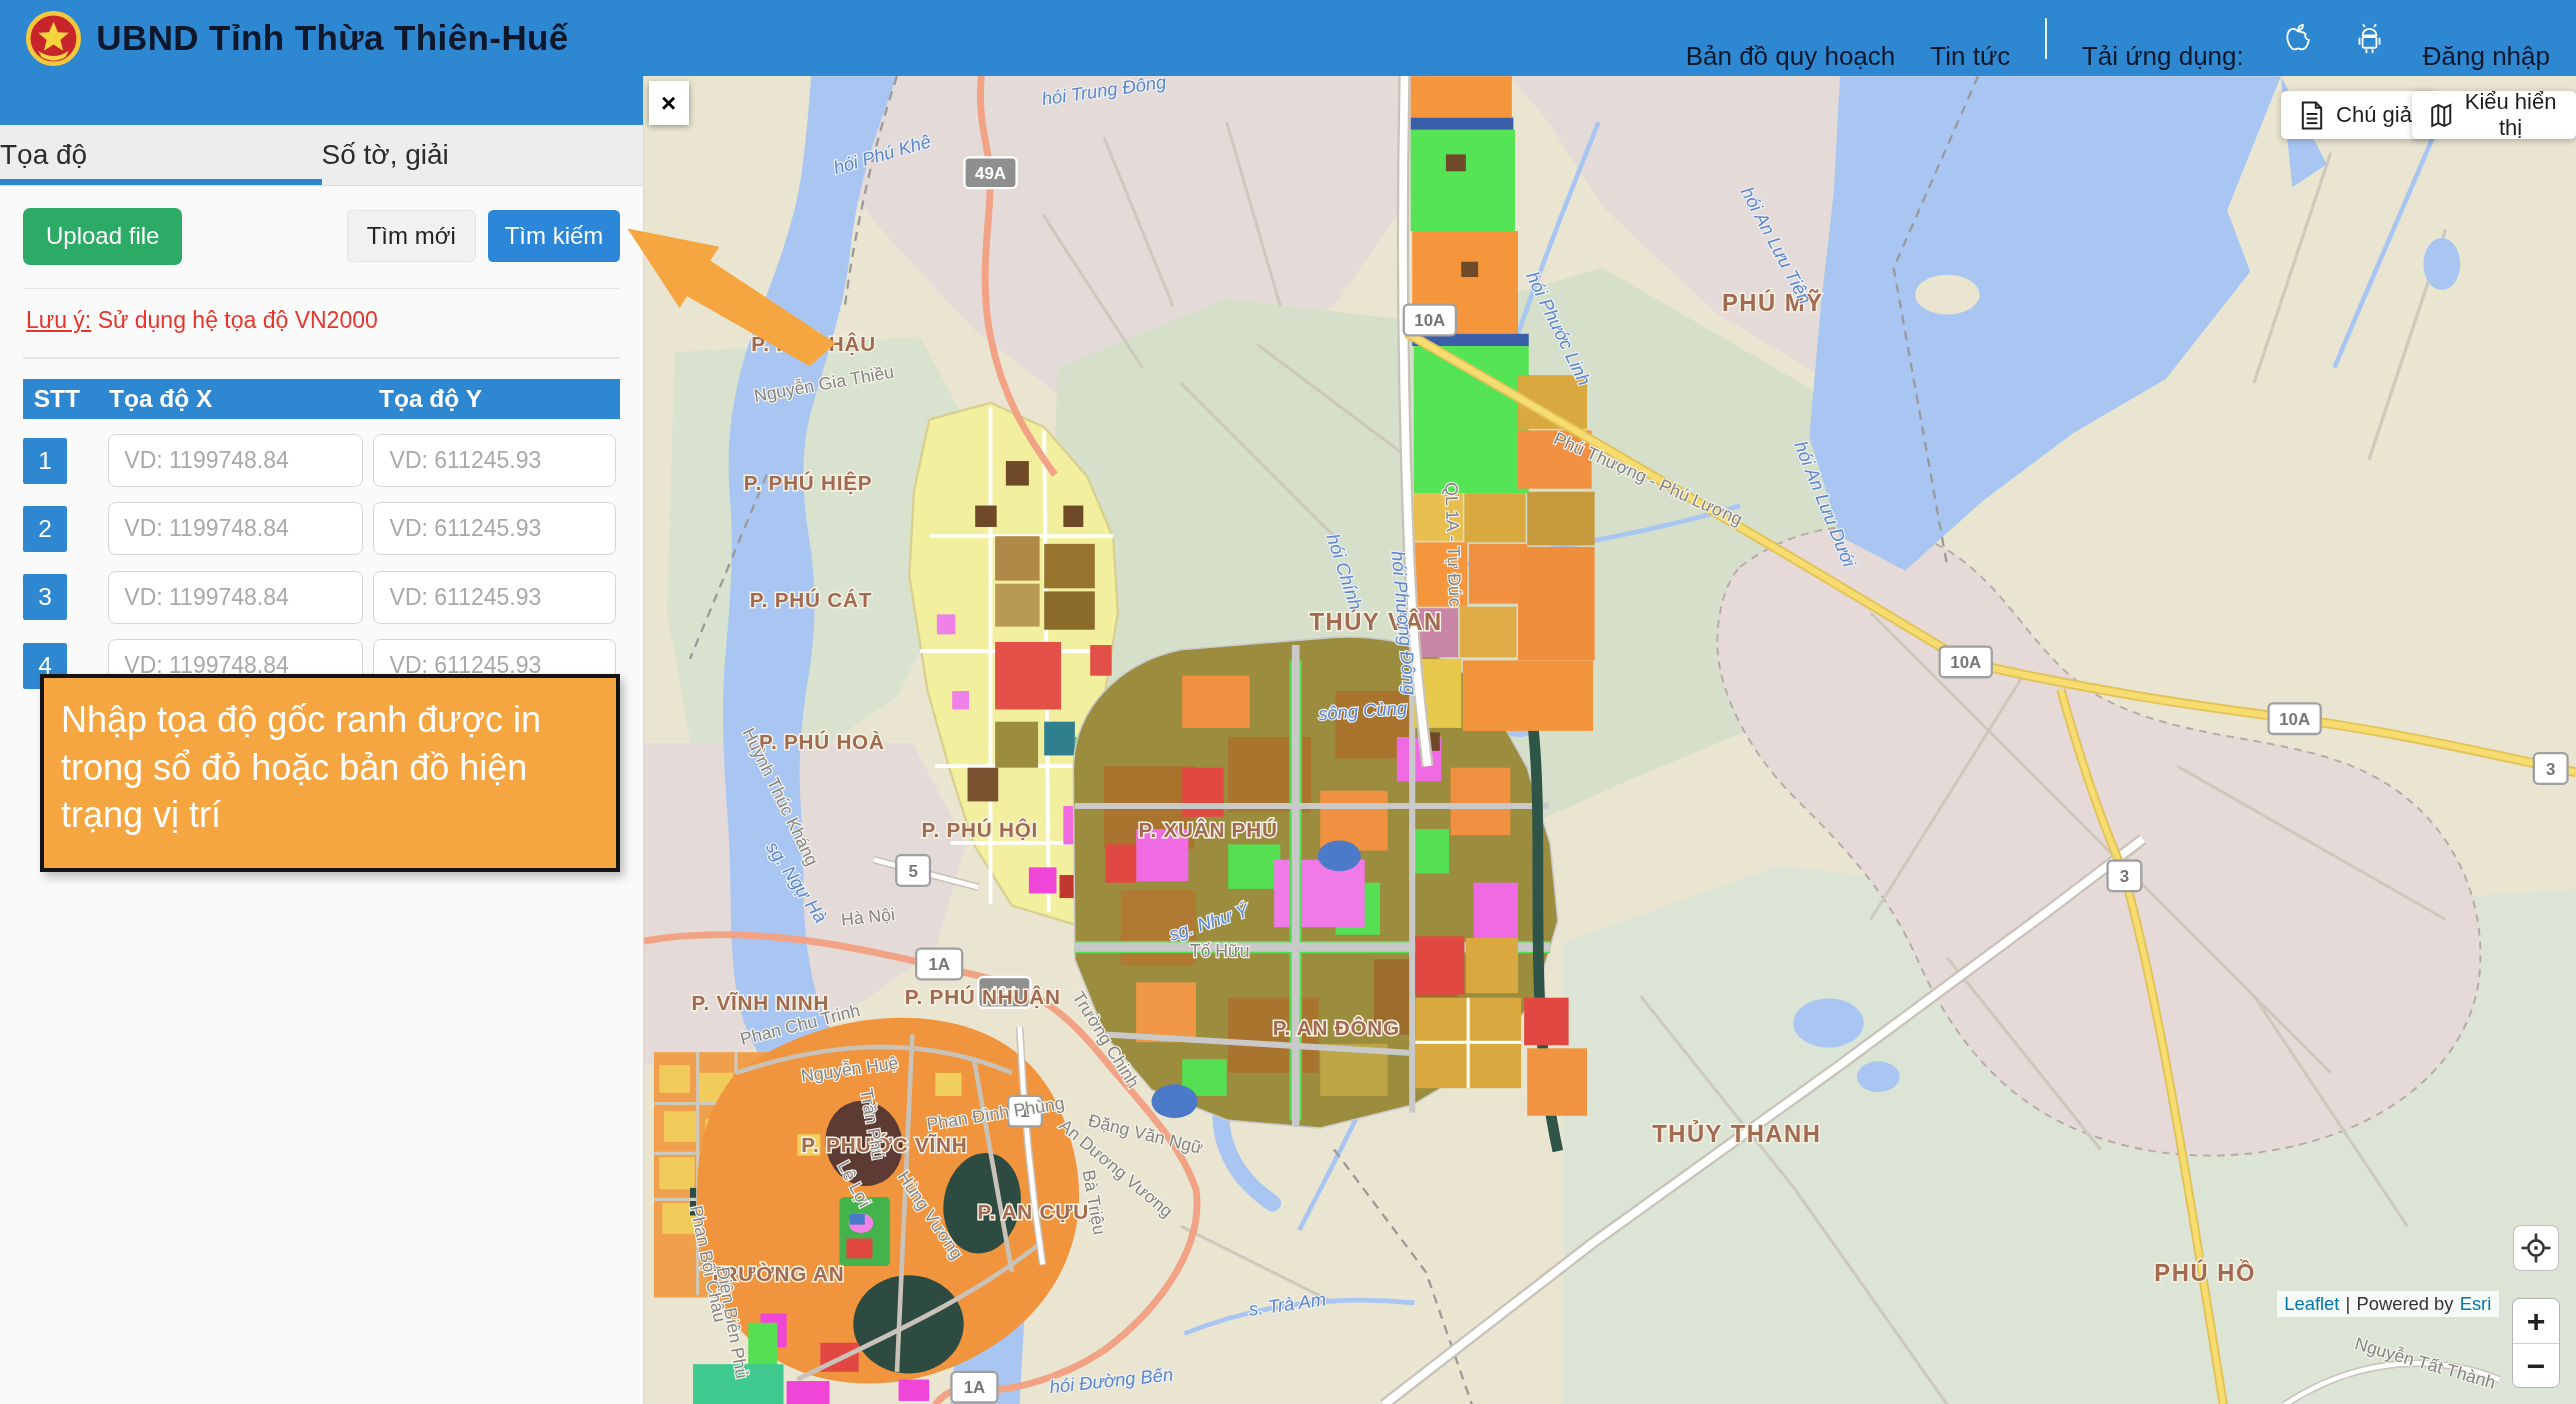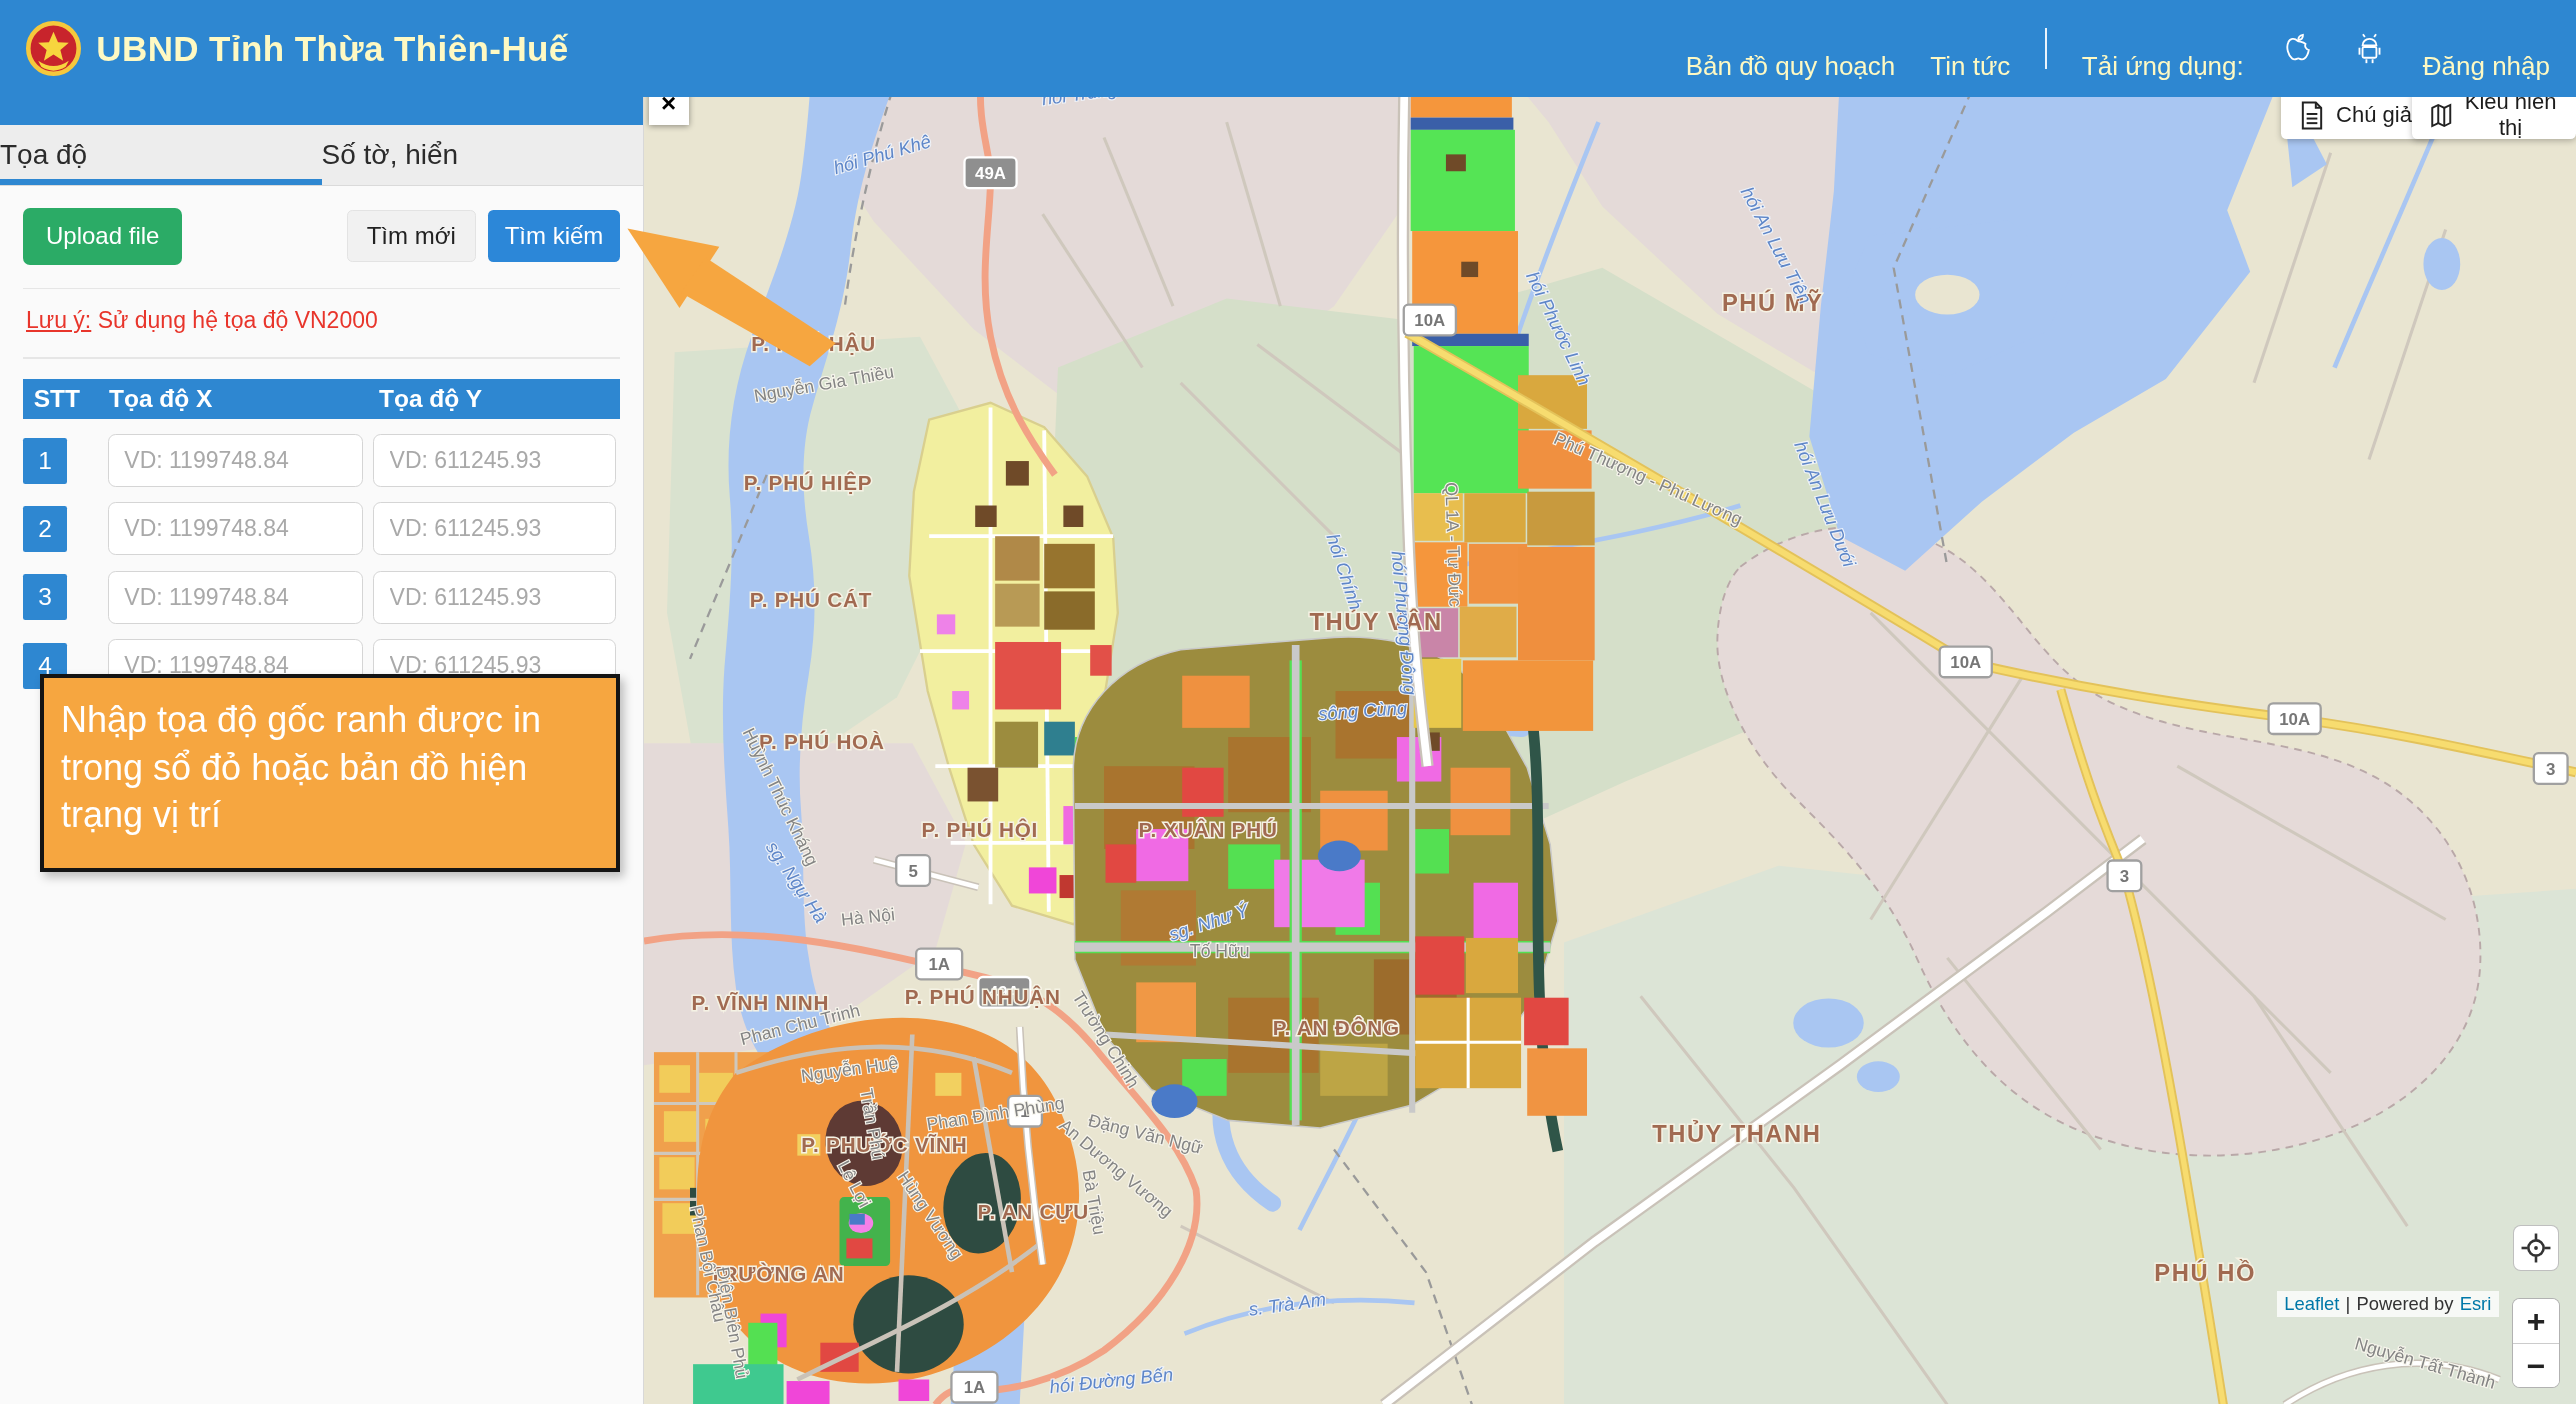--- a/index.html
+++ b/index.html
@@ -2,22 +2,22 @@
 <html lang="vi" style="font-size:12.3px"><head>
 <meta charset="utf-8">
 <style>
   html,body{margin:0;padding:0;}
   body{
     width:2576px;height:1405px;position:relative;overflow:hidden;
     font-family:"Liberation Sans",sans-serif;background:#fff;
   }
   
   .header{
-    position:absolute;left:0;top:0;width:2576px;height:97px;background:#2E87D1;
-    display:flex;align-items:center;padding:0 26px;box-sizing:border-box;color:#fef9c3;z-index:40;
+    position:absolute;left:0;top:0;width:2576px;height:76px;background:#2E87D1;
+    display:flex;align-items:center;padding:0 26px;box-sizing:border-box;color:#0f172a;z-index:40;
   }
   .logo{width:55px;height:55px;margin-right:15.3px;flex:0 0 auto;}
   .app-title{font-size:35px;font-weight:bold;letter-spacing:0.4px;white-space:nowrap;}
   .nav{margin-left:auto;display:flex;align-items:center;gap:35px;font-size:26px;}
   .nav-item{cursor:pointer;white-space:nowrap;margin-top:36px;}
   .nav-divider{width:1.5px;height:41px;background:rgba(255,255,255,.9);}
   .nav-appicon{width:37px;height:37px;display:block;}
   
   .sidebar{
     position:absolute;left:0;top:76px;width:644px;height:1329px;background:#FAFAFA;
@@ -129,21 +129,21 @@
   </nav>
 </header>
 
 <aside class="sidebar">
   <div class="side-blue"></div>
   <div class="tabs">
     <div class="tab tab--active">
       <span>Tọa độ</span>
     </div>
     <div class="tab">
-      <span>Số tờ, hiển</span>
+      <span>Số tờ, giải</span>
     </div>
   </div>
   <div class="btnrow">
     <button class="btn btn-upload">Upload file</button>
     <button class="btn btn-reset">Tìm mới</button>
     <button class="btn btn-search">Tìm kiếm</button>
   </div>
   <div class="hr"></div>
   <div class="note">
     <span class="note-u">Lưu ý:</span><span> Sử dụng hệ tọa độ VN2000</span>

